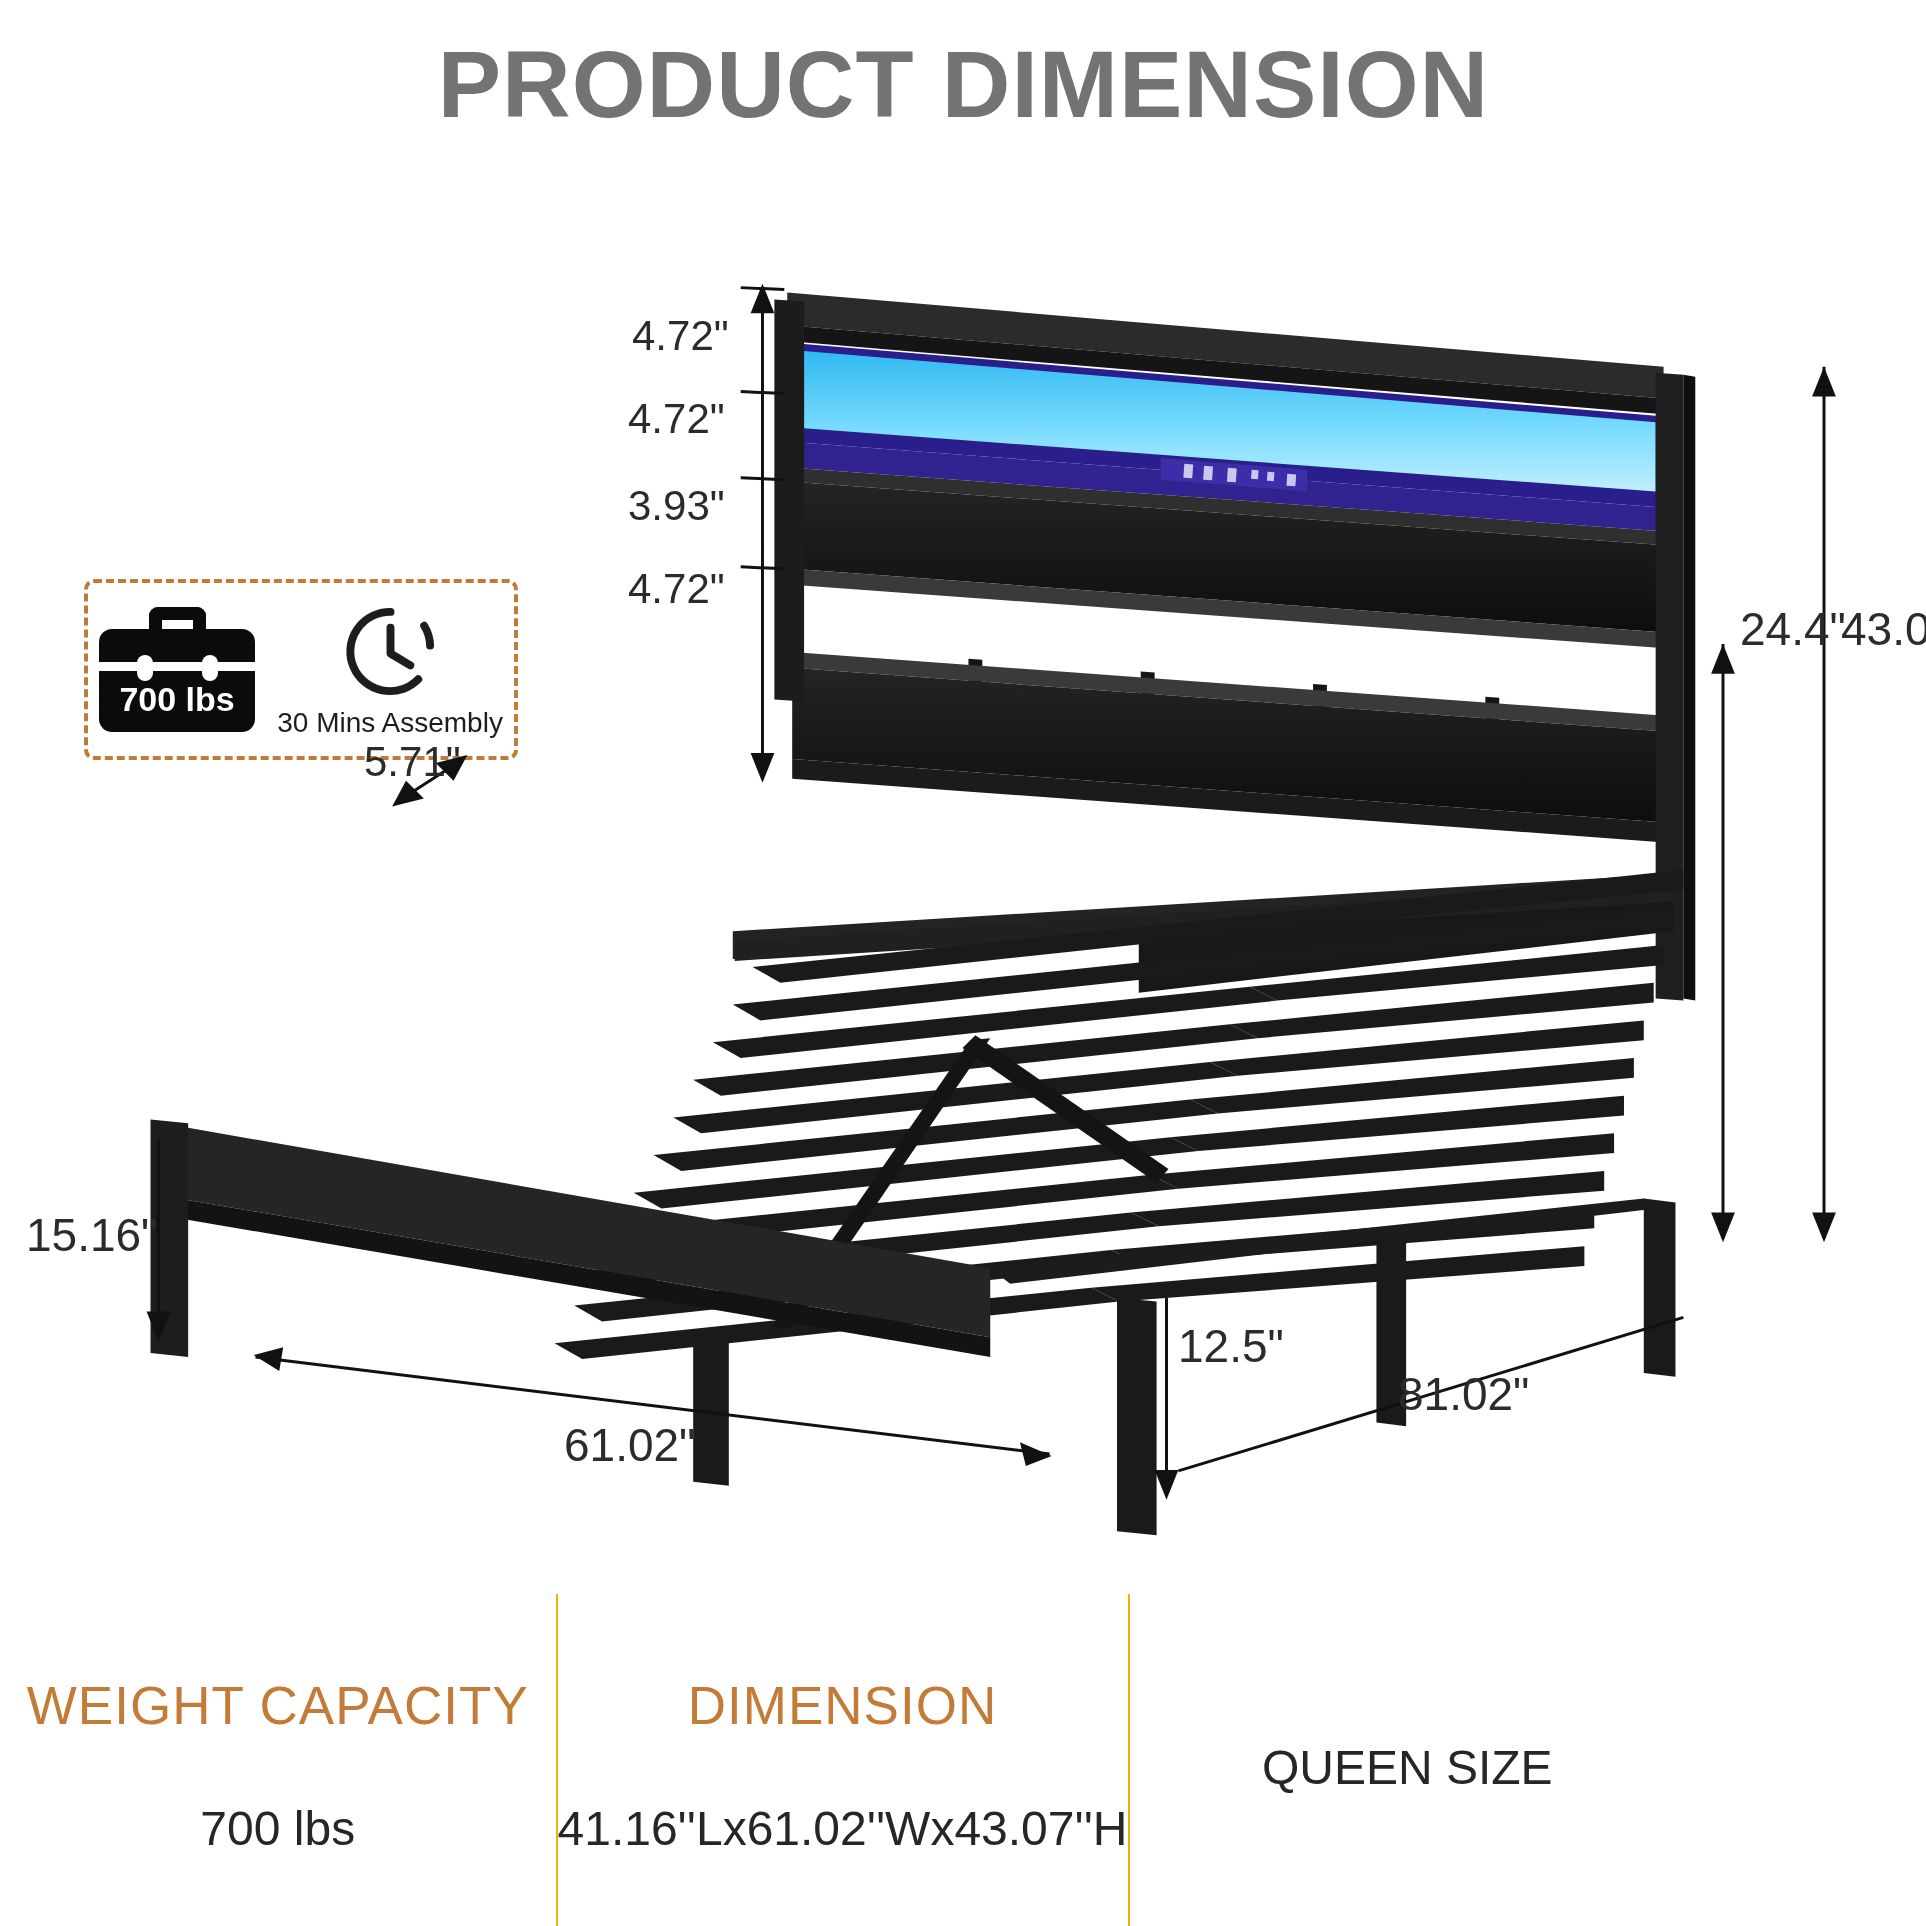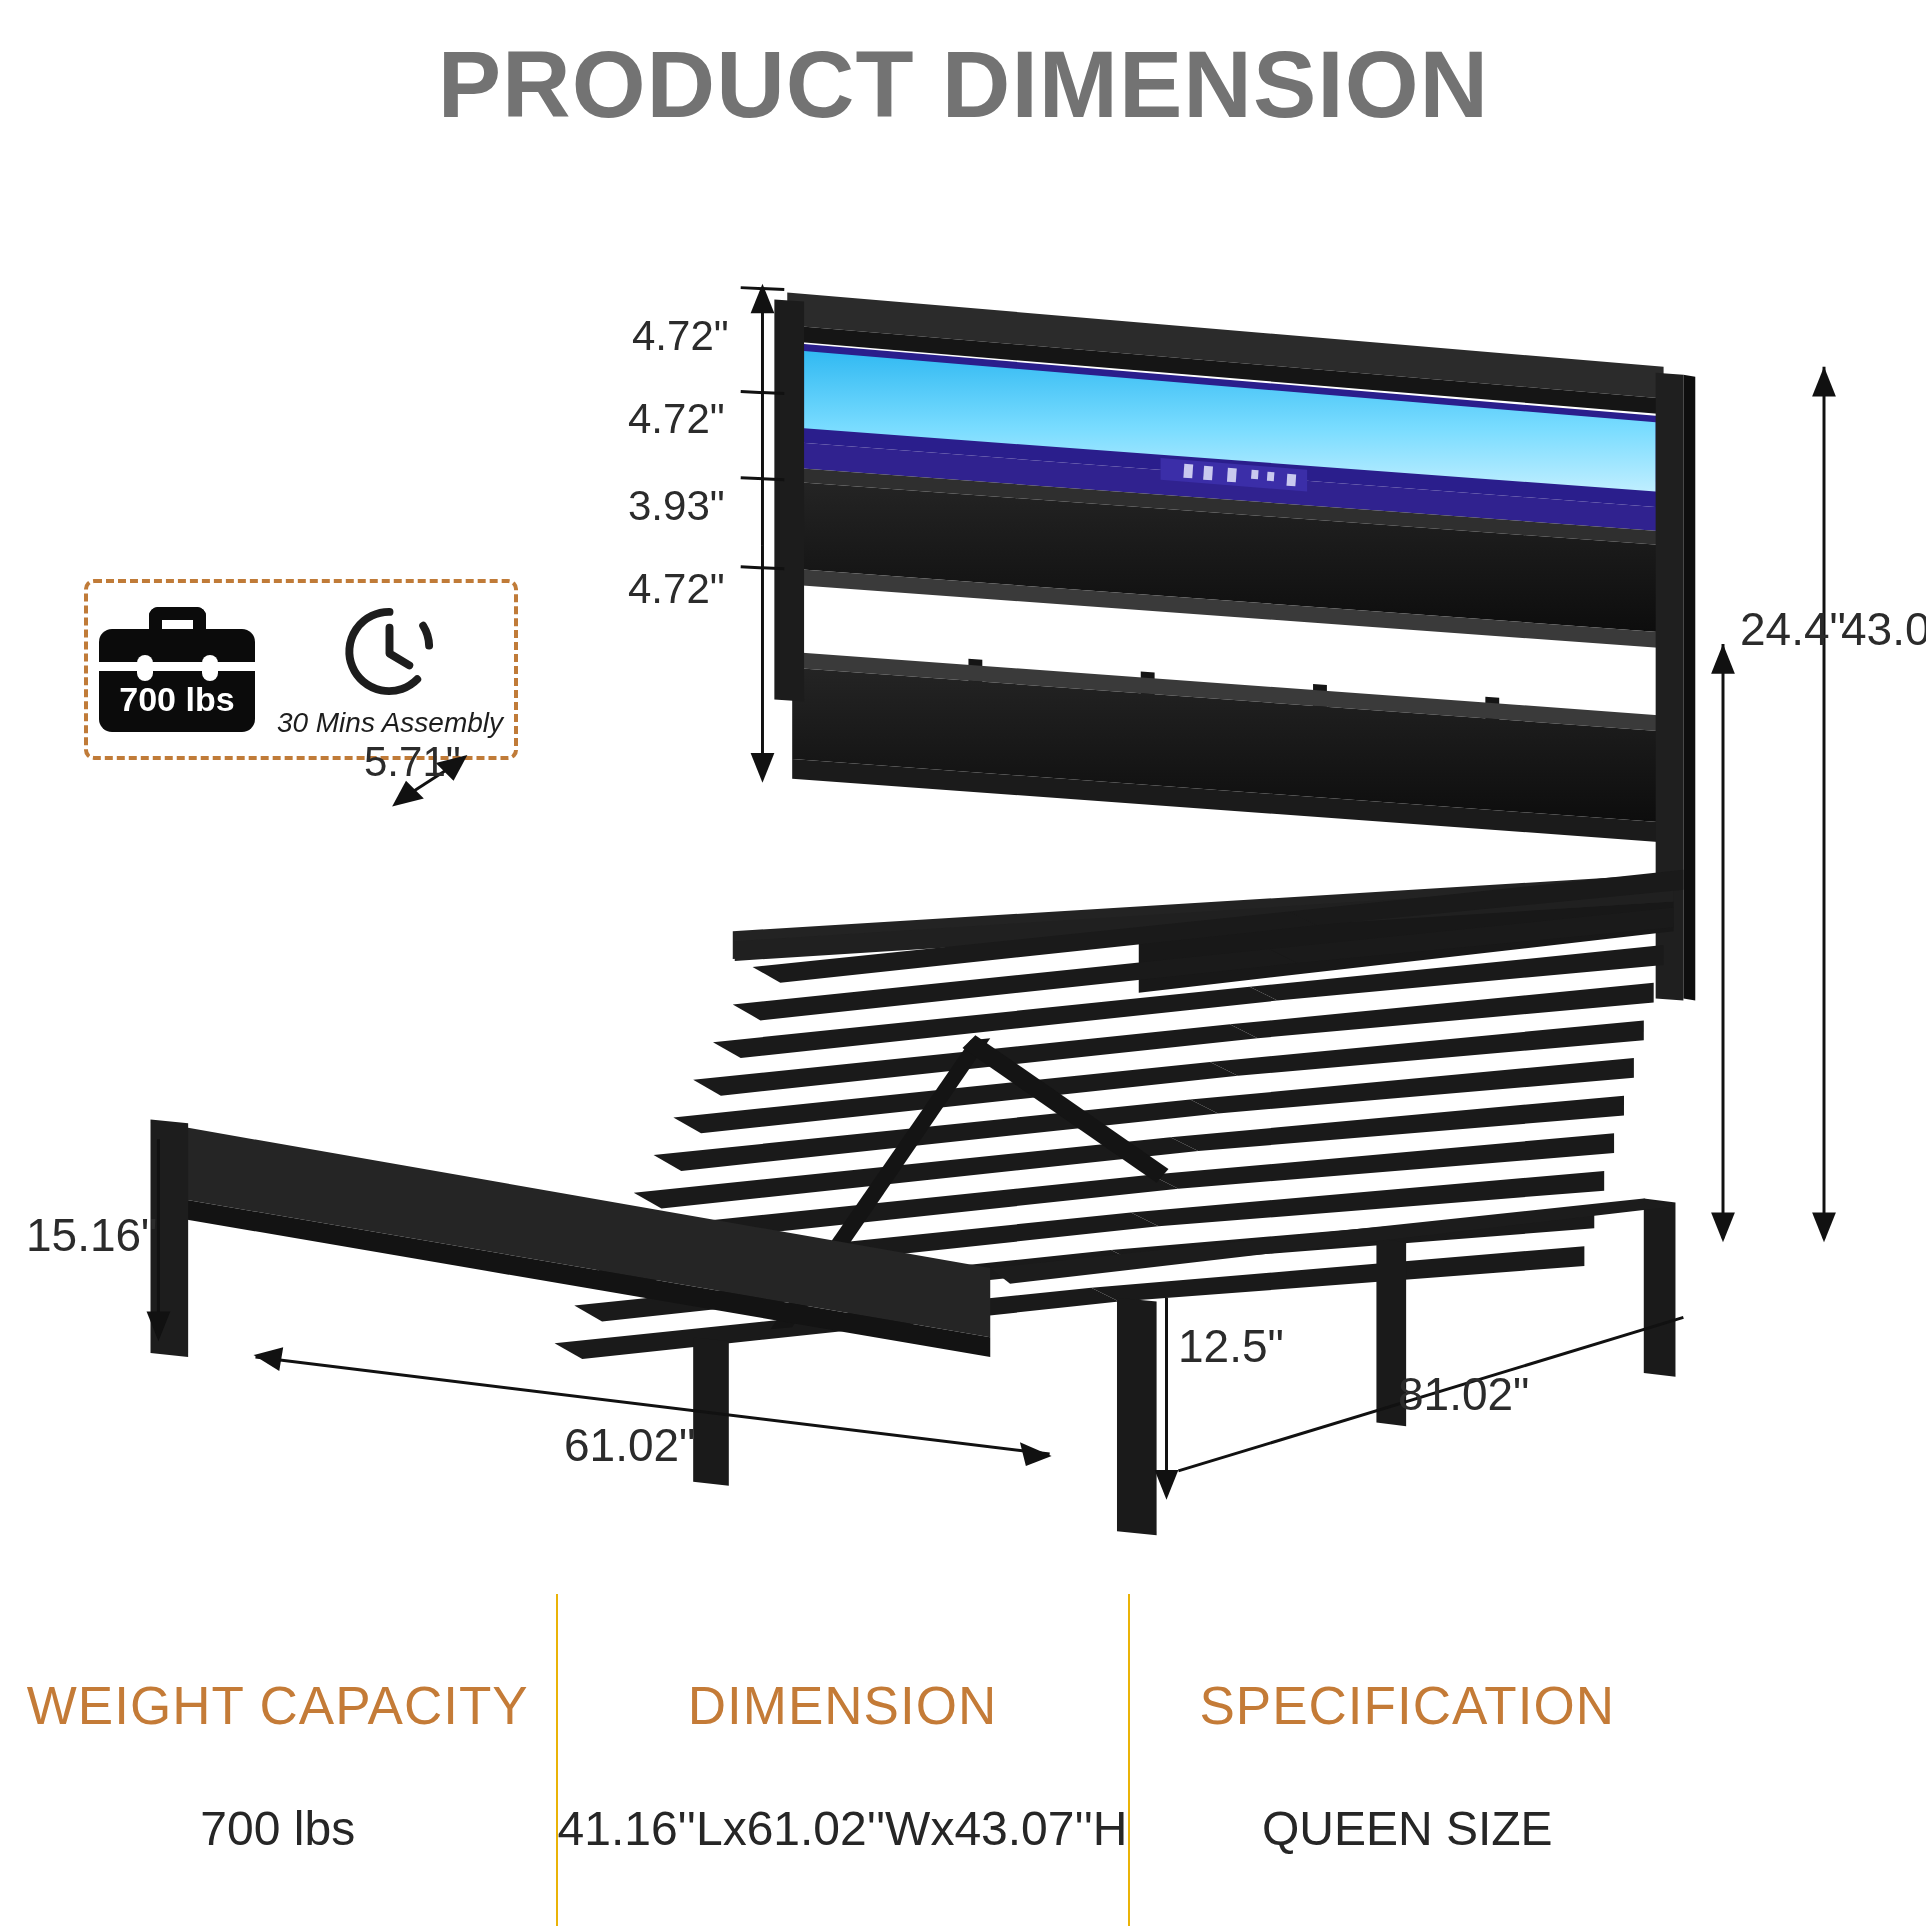--- a/index.html
+++ b/index.html
@@ -30,21 +30,21 @@
   .bc-band{position:absolute;left:0;top:55px;width:156px;height:9px;background:#fff;}
   .bc-latchL{position:absolute;left:38px;top:48px;width:16px;height:26px;
              background:#fff;border-radius:8px;}
   .bc-latchR{position:absolute;left:103px;top:48px;width:16px;height:26px;
              background:#fff;border-radius:8px;}
   .bc-label{position:absolute;left:0;top:73px;width:156px;text-align:center;
             color:#fff;font-size:34px;font-weight:bold;line-height:38px;}
 
   .clock-wrap{display:flex;flex-direction:column;align-items:center;}
   .clock-svg{display:block;}
-  .clock-text{font-size:28px;color:#1d1d1d;margin-top:4px;white-space:nowrap;font-style:italic;}
+  .clock-text{font-size:28px;color:#1d1d1d;margin-top:4px;white-space:nowrap;}
 
   
   #bed-illustration{position:absolute;left:0;top:248px;width:1927px;height:1317px;}
 
   
   .dim{position:absolute;font-size:42px;color:#2b2b2b;white-space:nowrap;}
   .dim-lg{font-size:46px;}
 
   
   #info-strip{position:absolute;left:0;top:1594px;width:1685px;height:333px;
@@ -258,17 +258,16 @@
     <div class="info-head">WEIGHT CAPACITY</div>
     <div class="info-val">700 lbs</div>
   </div>
 
   <div class="info-col">
     <div class="info-head">DIMENSION</div>
     <div class="info-val">41.16''Lx61.02''Wx43.07''H</div>
   </div>
 
   <div class="info-col">
-    <div class="info-head">SPECIFICATION</div>
     <div class="info-val">QUEEN SIZE</div>
   </div>
 </div>
 
 
 </body></html>

